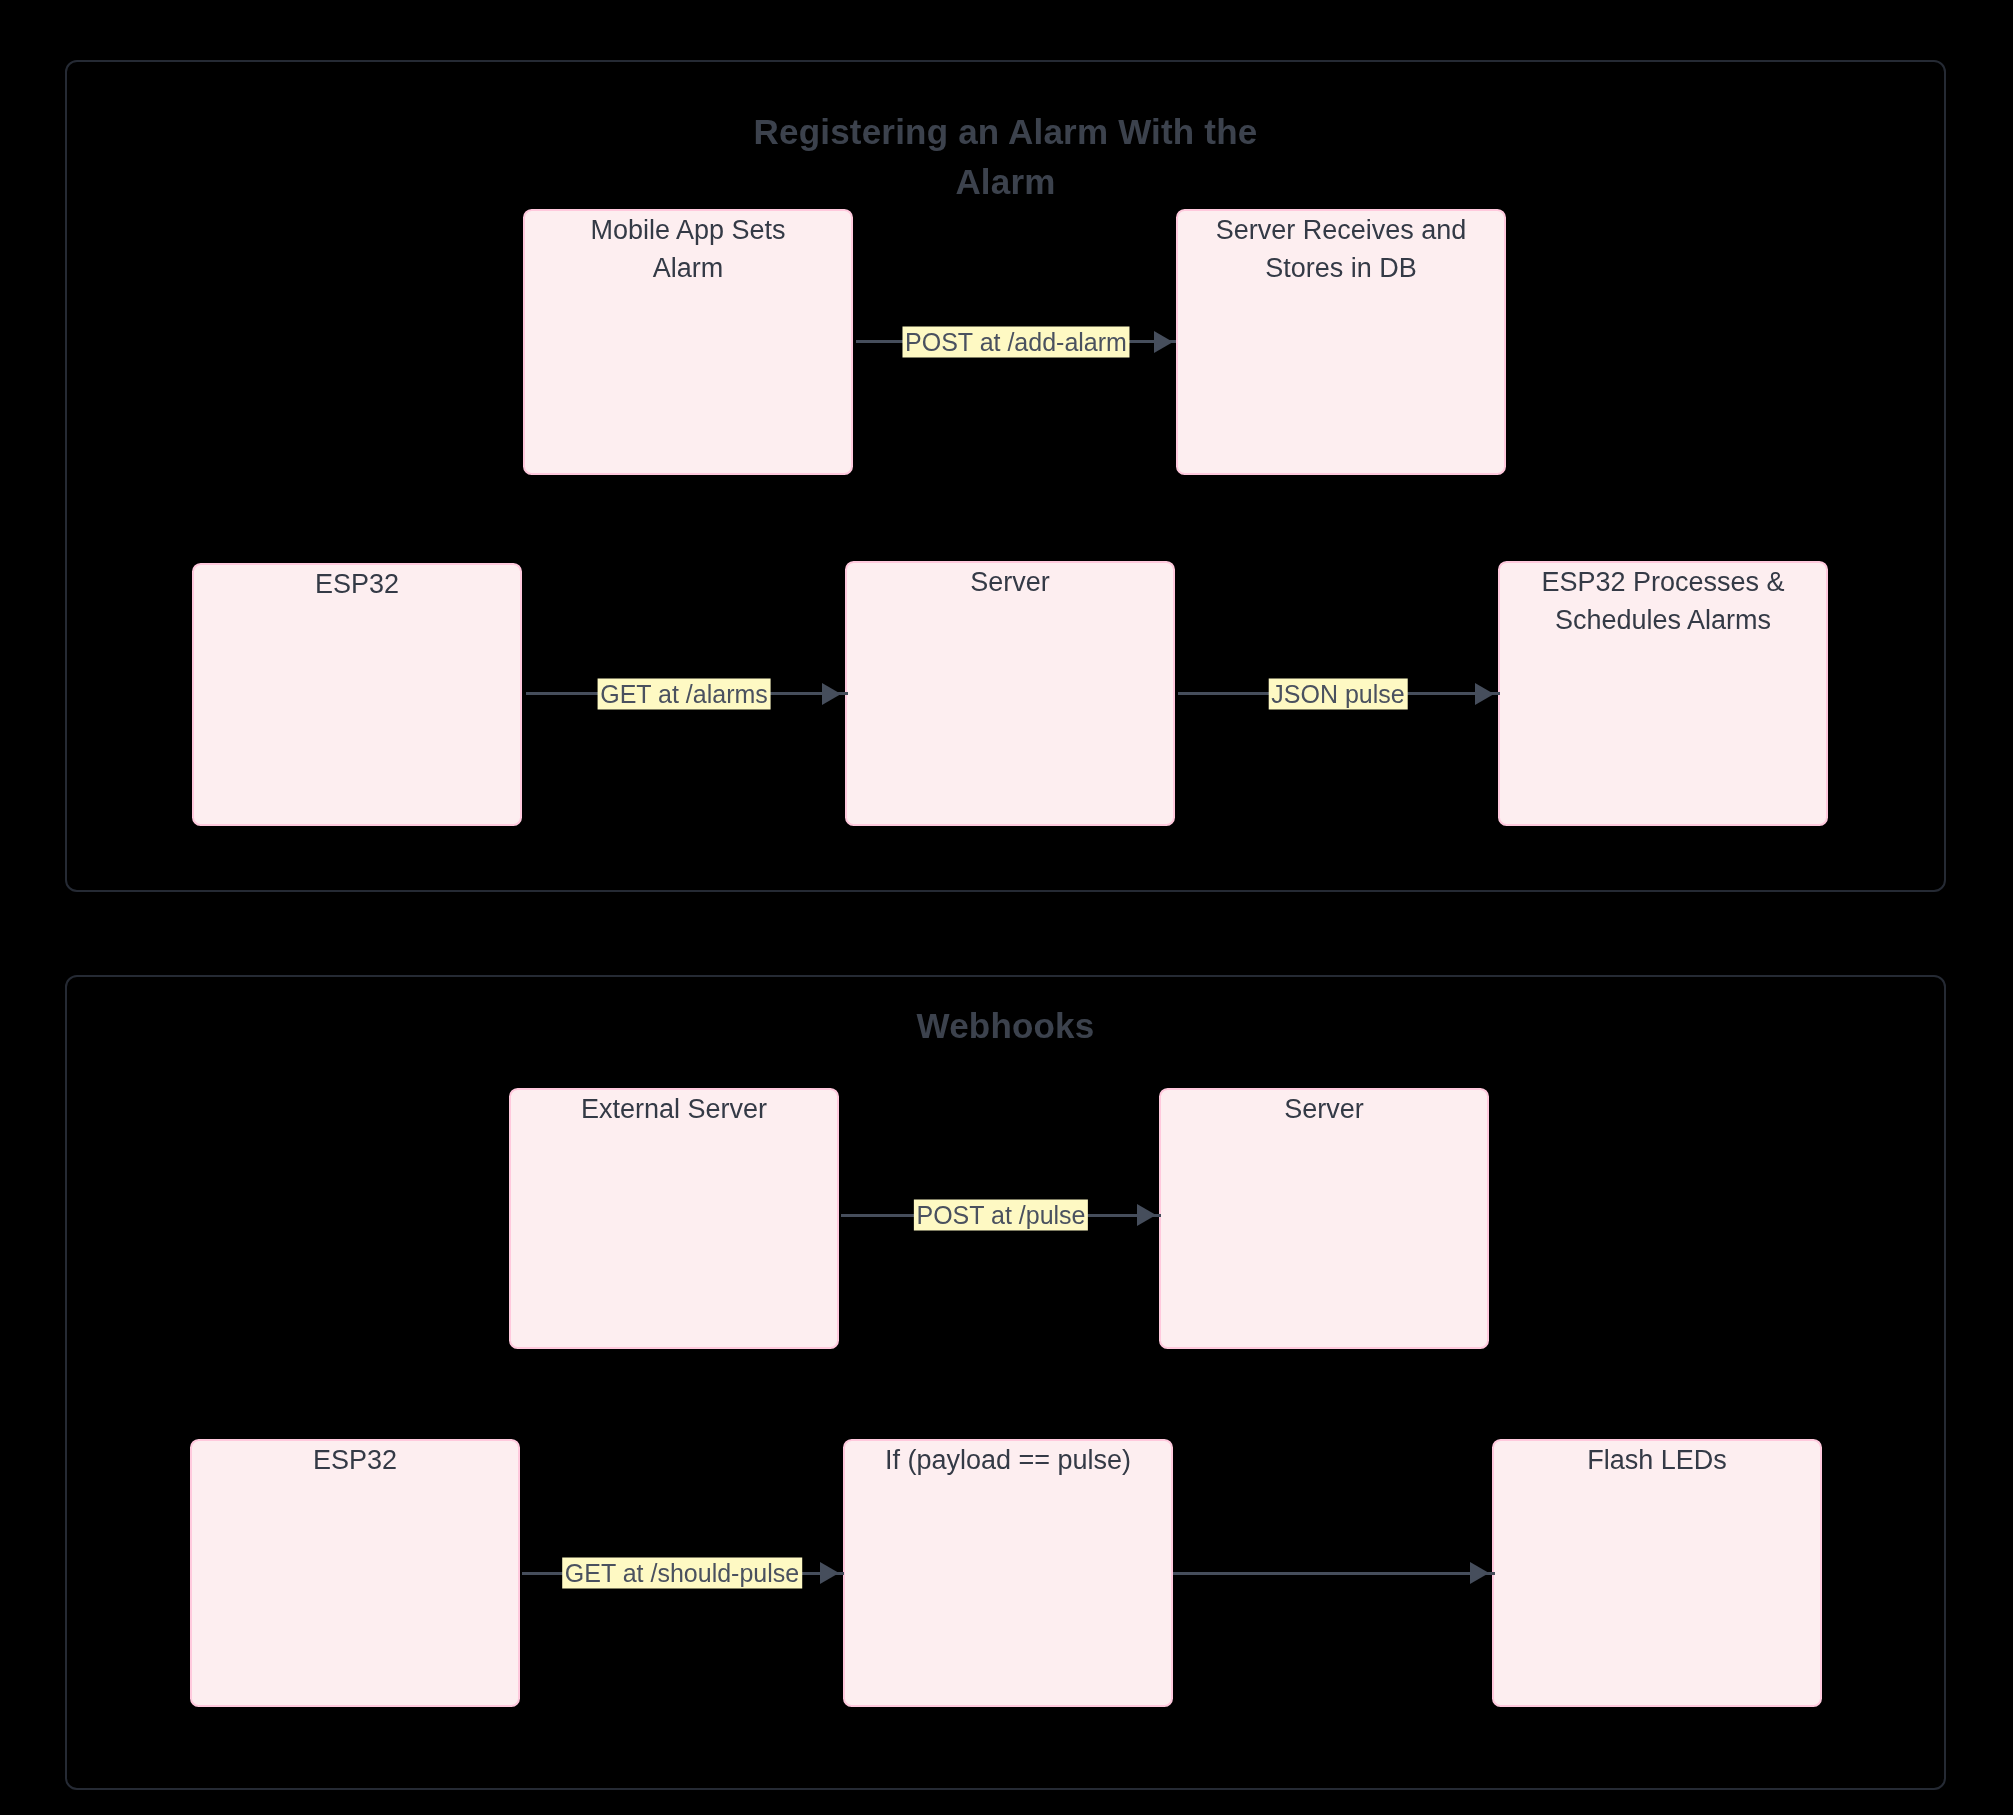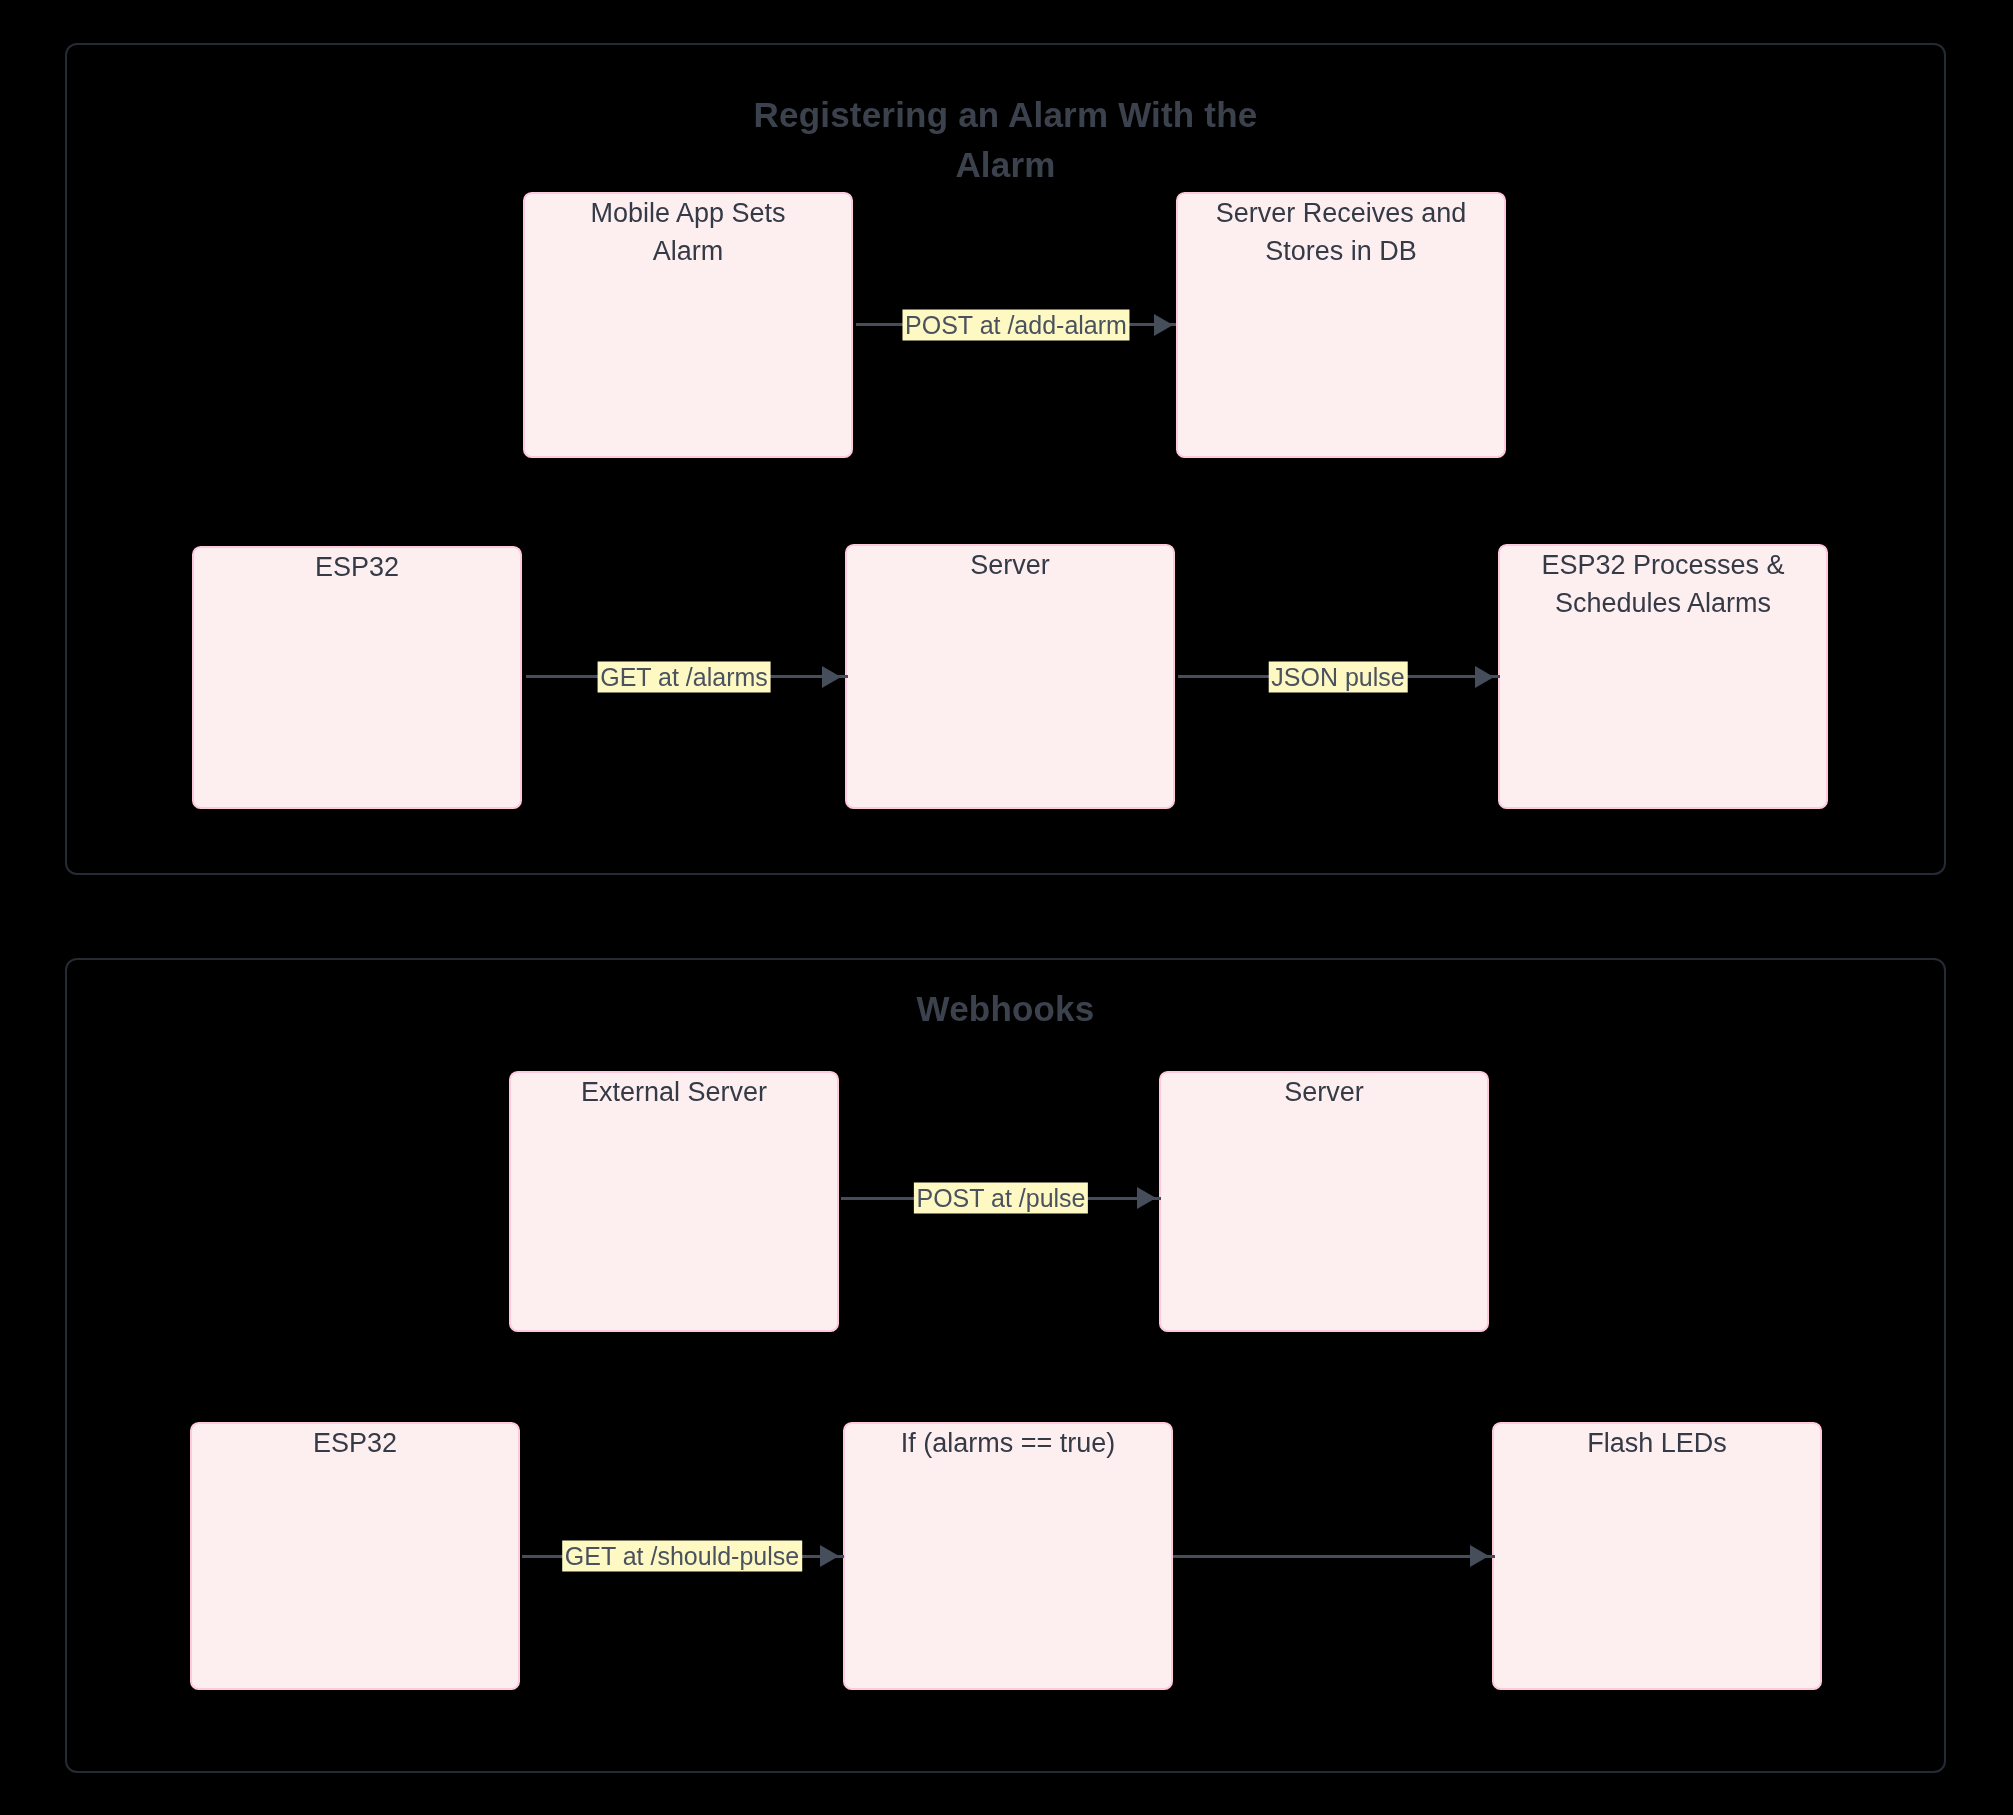--- a/index.html
+++ b/index.html
@@ -9,21 +9,21 @@
   }
   body {
     width: 2014px;
     height: 1816px;
     font-family: "Liberation Sans", sans-serif;
     position: relative;
     overflow: hidden;
   }
   #diagram {
     position: absolute;
-    left: 0; top: 0;
+    left: 0; top: 17px;
     width: 2014px;
     height: 1412px;
   }
 
   
   .subgraph {
     position: absolute;
     border: 2.6px solid #252a34;
     border-radius: 12px;
     background: transparent;
@@ -186,21 +186,21 @@
   <div class="node" id="node-external-server">
     <span class="node-label">External Server</span>
   </div>
   <div class="node" id="node-server-b">
     <span class="node-label">Server</span>
   </div>
   <div class="node" id="node-esp32-b">
     <span class="node-label">ESP32</span>
   </div>
   <div class="node" id="node-if-payload">
-    <span class="node-label">If (alarms == true)</span>
+    <span class="node-label">If (payload == pulse)</span>
   </div>
   <div class="node" id="node-flash-leds">
     <span class="node-label">Flash LEDs</span>
   </div>
 
   <div class="edge-line" id="edge4-line"></div>
   <div class="arrowhead" id="edge4-head"></div>
   <div class="edge-label" id="edge4-label">POST at /pulse</div>
 
   <div class="edge-line" id="edge5-line"></div>

